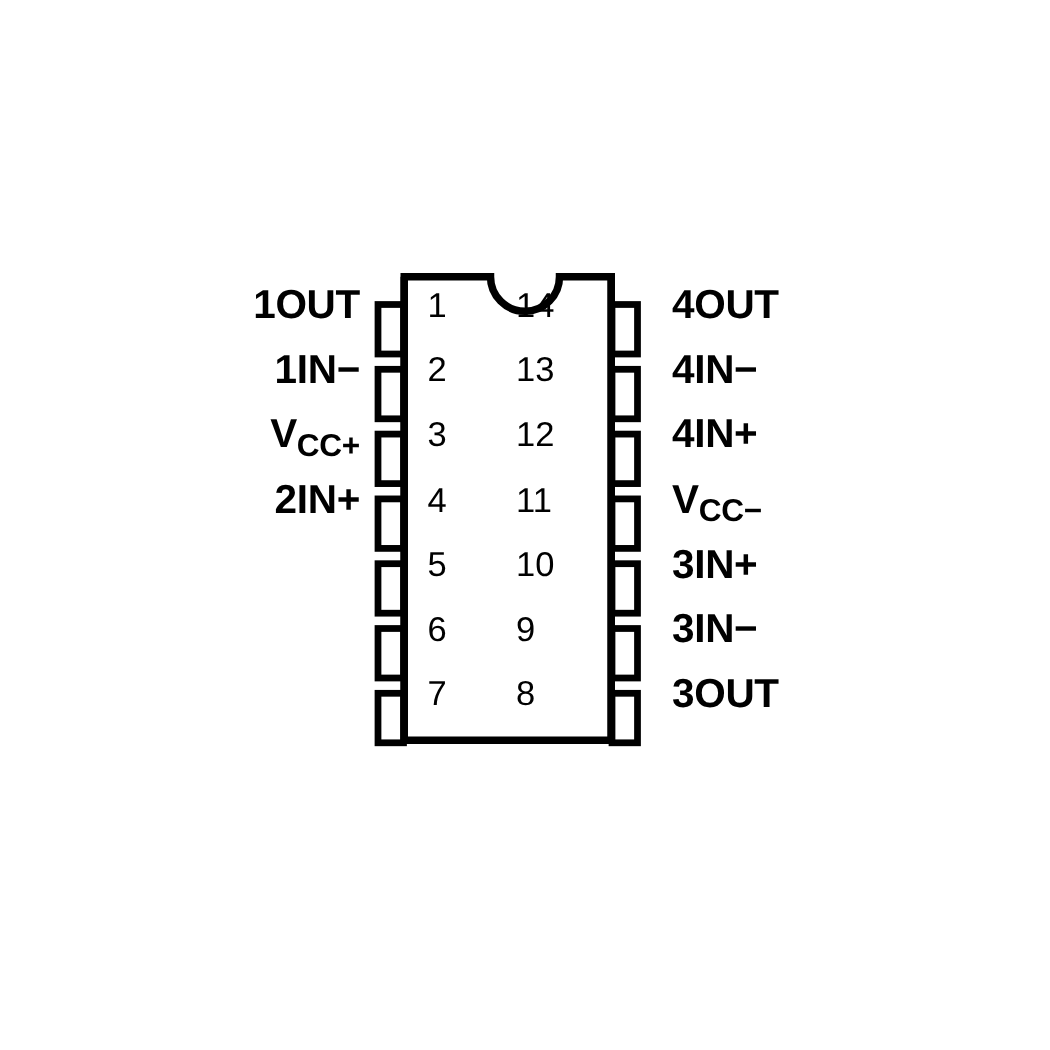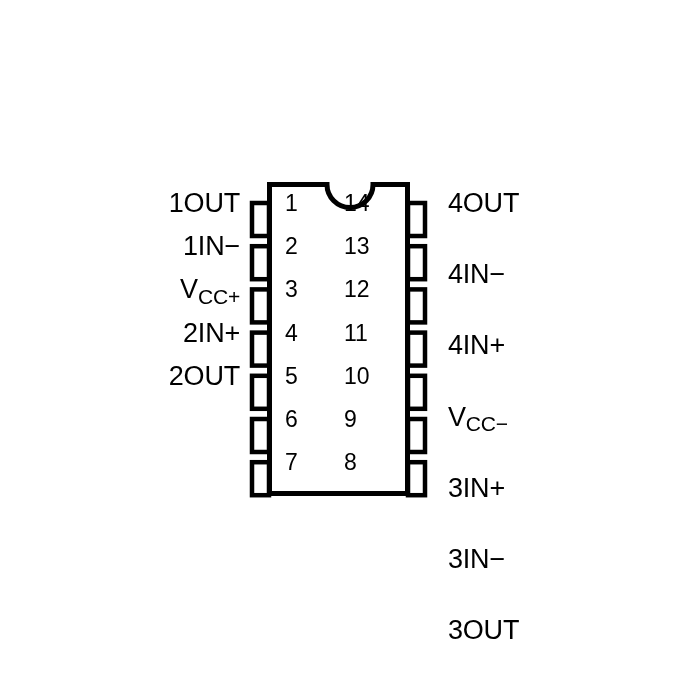--- a/index.html
+++ b/index.html
@@ -34,21 +34,21 @@
 
   
   .label-col {
     position: absolute;
     top: 182px;
     width: 250px;
     display: flex;
     flex-direction: column;
   }
   #left-label-column  { left: 0px;   align-items: flex-end; }
-  #right-label-column { left: 438px; align-items: flex-start; gap: 28px; }
+  #right-label-column { left: 438px; align-items: flex-start; }
 
   .pinnum-col {
     position: absolute;
     top: 182px;
     width: 56px;
     display: flex;
     flex-direction: column;
   }
   #left-pinnum-column  { left: 285px; align-items: flex-start; }
   #right-pinnum-column { left: 344px; }
@@ -59,21 +59,21 @@
     display: flex;
     align-items: center;
     line-height: 1;
     white-space: pre;
   }
   #left-label-column  .pin-row { padding-right: 10px; justify-content: flex-end; }
   #right-label-column .pin-row { padding-left: 10px;  justify-content: flex-start; }
 
   .pin-label {
     font-size: 27px;
-    font-weight: 400;
+    font-weight: 700;
     letter-spacing: -0.2px;
   }
   .pin-number {
     font-size: 23px;
     font-weight: 400;
   }
 
   .pin-label sub {
     font-size: 0.78em;
     vertical-align: baseline;
@@ -127,23 +127,20 @@
     </div>
     <div class="pin-row">
       <span class="pin-label">1IN−</span>
     </div>
     <div class="pin-row">
       <span class="pin-label">V<sub>CC+</sub></span>
     </div>
     <div class="pin-row">
       <span class="pin-label">2IN+</span>
     </div>
-    <div class="pin-row">
-      <span class="pin-label">2OUT</span>
-    </div>
   </div>
 
   <div id="left-pinnum-column" class="pinnum-col">
     <div class="pin-row">
       <span class="pin-number">1</span>
     </div>
     <div class="pin-row">
       <span class="pin-number">2</span>
     </div>
     <div class="pin-row">

